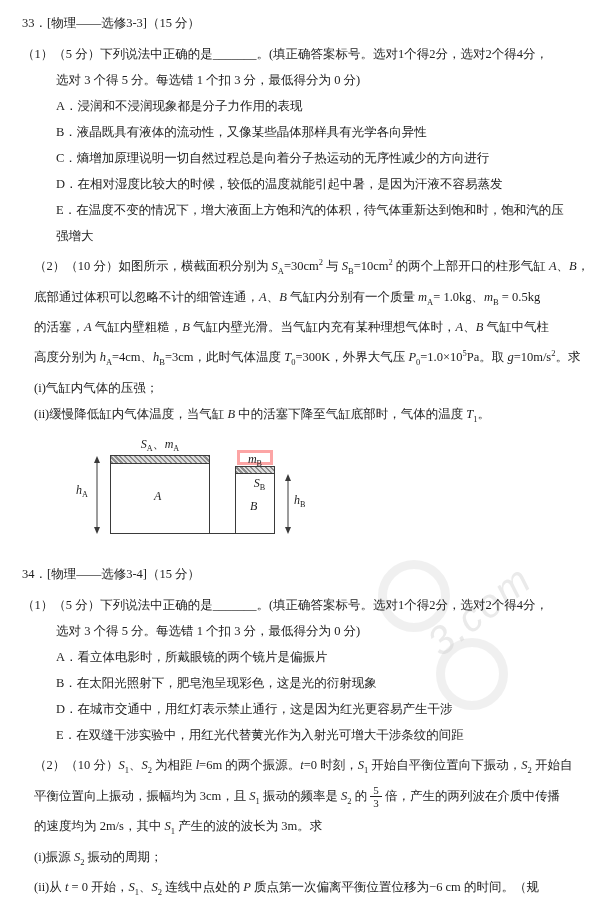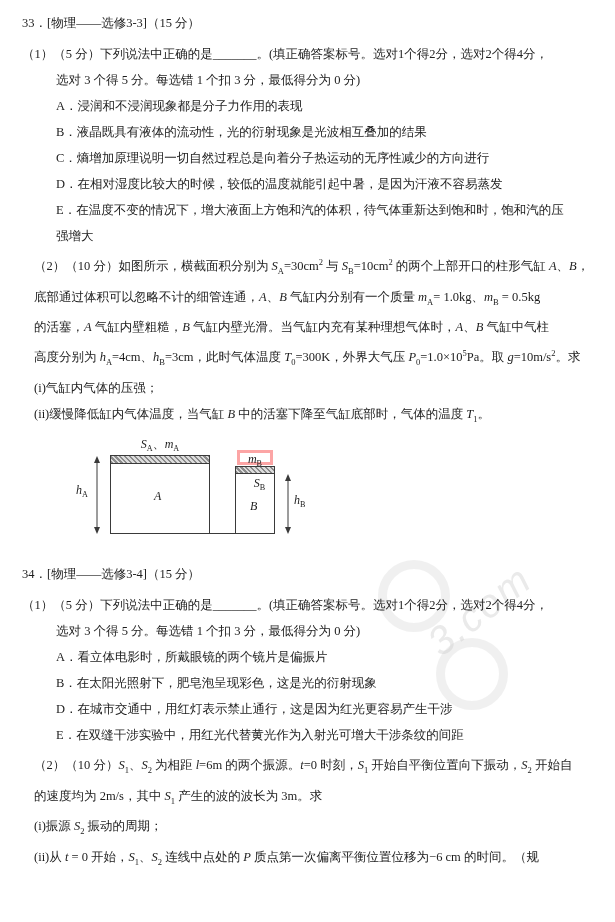--- a/index.html
+++ b/index.html
@@ -62,21 +62,21 @@
 </div>
 
 <div class="doc">
 
   <div class="line ml-h">33．[物理——选修3-3]（15 分）</div>
 
   <div class="line ml-p gap-t">（1）（5 分）下列说法中正确的是_______。(填正确答案标号。选对1个得2分，选对2个得4分，</div>
   <div class="line ml-o">选对 3 个得 5 分。每选错 1 个扣 3 分，最低得分为 0 分)</div>
 
   <div class="line ml-o">A．浸润和不浸润现象都是分子力作用的表现</div>
-  <div class="line ml-o">B．液晶既具有液体的流动性，光的衍射现象是光波相互叠加的结果</div>
+  <div class="line ml-o">B．液晶既具有液体的流动性，又像某些晶体那样具有光学各向异性</div>
   <div class="line ml-o">C．熵增加原理说明一切自然过程总是向着分子热运动的无序性减少的方向进行</div>
   <div class="line ml-o">D．在相对湿度比较大的时候，较低的温度就能引起中暑，是因为汗液不容易蒸发</div>
   <div class="line ml-o">E．在温度不变的情况下，增大液面上方饱和汽的体积，待气体重新达到饱和时，饱和汽的压</div>
   <div class="line ml-o">强增大</div>
 
   <div class="line ml-p">（2）（10 分）如图所示，横截面积分别为 <i>S</i><sub>A</sub>=30cm<sup>2</sup> 与 <i>S</i><sub>B</sub>=10cm<sup>2</sup> 的两个上部开口的柱形气缸 <i>A</i>、<i>B</i>，</div>
   <div class="line ml-p">底部通过体积可以忽略不计的细管连通，<i>A</i>、<i>B</i> 气缸内分别有一个质量 <i>m</i><sub>A</sub>= 1.0kg、<i>m</i><sub>B</sub> = 0.5kg</div>
   <div class="line ml-p">的活塞，<i>A</i> 气缸内壁粗糙，<i>B</i> 气缸内壁光滑。当气缸内充有某种理想气体时，<i>A</i>、<i>B</i> 气缸中气柱</div>
   <div class="line ml-p">高度分别为 <i>h</i><sub>A</sub>=4cm、<i>h</i><sub>B</sub>=3cm，此时气体温度 <i>T</i><sub>0</sub>=300K，外界大气压 <i>P</i><sub>0</sub>=1.0×10<sup>5</sup>Pa。取 <i>g</i>=10m/s<sup>2</sup>。求</div>
   <div class="line ml-p">(i)气缸内气体的压强；</div>
@@ -118,17 +118,20 @@
 
   <div class="line ml-p gap-t">（1）（5 分）下列说法中正确的是_______。(填正确答案标号。选对1个得2分，选对2个得4分，</div>
   <div class="line ml-o">选对 3 个得 5 分。每选错 1 个扣 3 分，最低得分为 0 分)</div>
 
   <div class="line ml-o">A．看立体电影时，所戴眼镜的两个镜片是偏振片</div>
   <div class="line ml-o">B．在太阳光照射下，肥皂泡呈现彩色，这是光的衍射现象</div>
   <div class="line ml-o">D．在城市交通中，用红灯表示禁止通行，这是因为红光更容易产生干涉</div>
   <div class="line ml-o">E．在双缝干涉实验中，用红光代替黄光作为入射光可增大干涉条纹的间距</div>
 
   <div class="line ml-p gap-t2">（2）（10 分）<i>S</i><sub>1</sub>、<i>S</i><sub>2</sub> 为相距 <i>l</i>=6m 的两个振源。<i>t</i>=0 时刻，<i>S</i><sub>1</sub> 开始自平衡位置向下振动，<i>S</i><sub>2</sub> 开始自</div>
+  <div class="line ml-p">
+    <span>平衡位置向上振动，振幅均为 3cm，且 <i>S</i><sub>1</sub> 振动的频率是 <i>S</i><sub>2</sub> 的 </span><span class="frac"><span class="n">5</span><span class="d">3</span></span><span> 倍，产生的两列波在介质中传播</span>
+  </div>
   <div class="line ml-p">的速度均为 2m/s，其中 <i>S</i><sub>1</sub> 产生的波的波长为 3m。求</div>
   <div class="line ml-p">(i)振源 <i>S</i><sub>2</sub> 振动的周期；</div>
   <div class="line ml-p">(ii)从 <i>t</i> = 0 开始，<i>S</i><sub>1</sub>、<i>S</i><sub>2</sub> 连线中点处的 <i>P</i> 质点第一次偏离平衡位置位移为−6 cm 的时间。（规</div>
 
 </div>
 
 </body></html>

